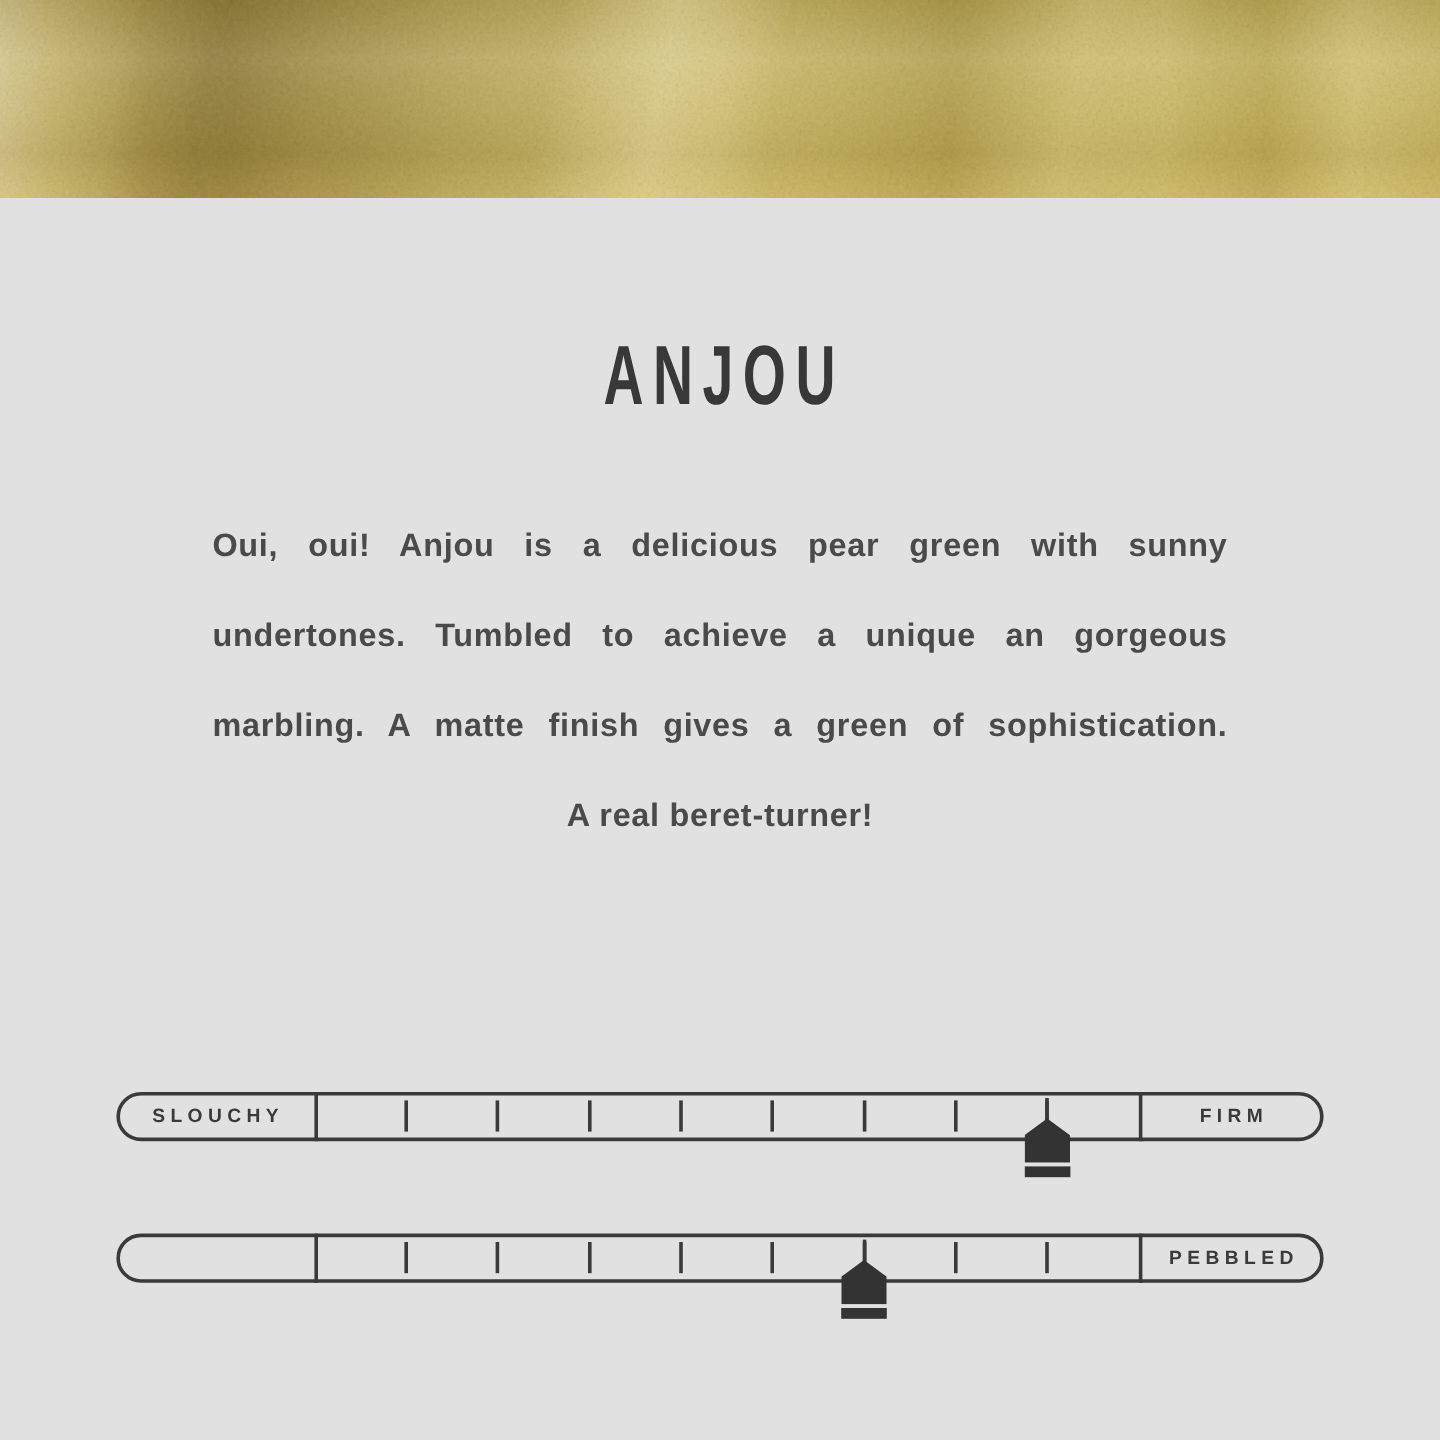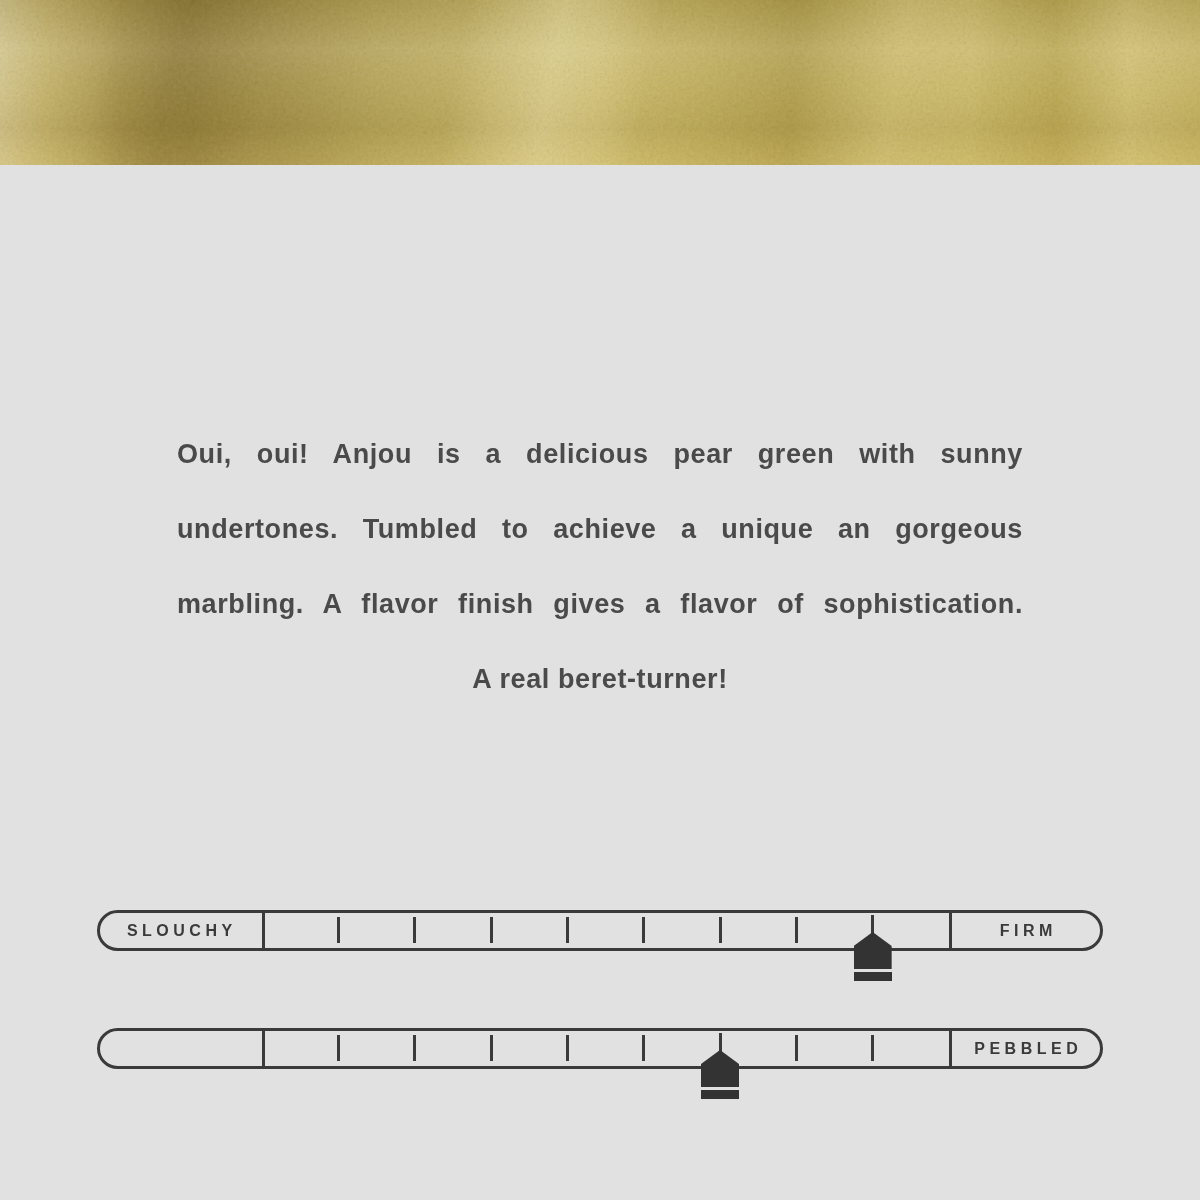--- a/index.html
+++ b/index.html
@@ -92,25 +92,28 @@
       </filter>
       <filter id="grainLight" x="0" y="0" width="100%" height="100%">
         <feTurbulence type="fractalNoise" baseFrequency="0.22" numOctaves="2" seed="4"></feTurbulence>
         <feColorMatrix type="saturate" values="0"></feColorMatrix>
       </filter>
       <rect class="mul" width="1200" height="165" filter="url(#grainDark)" opacity="0.22"></rect>
       <rect class="scr" width="1200" height="165" filter="url(#grainLight)" opacity="0.10"></rect>
     </svg>
   </div>
 
+  <div class="title-wrap">
+    <h1 class="title">ANJOU</h1>
+  </div>
 
   <div class="para">
     <div class="para-line">Oui, oui! Anjou is a delicious pear green with sunny</div>
     <div class="para-line">undertones. Tumbled to achieve a unique an gorgeous</div>
-    <div class="para-line">marbling. A flavor finish gives a flavor of sophistication.</div>
+    <div class="para-line">marbling. A matte finish gives a green of sophistication.</div>
     <div class="para-line last">A real beret-turner!</div>
   </div>
 
   <div class="slider" style="top:910px">
     <div class="pill"></div>
     <div class="divider left"></div>
     <div class="divider right"></div>
     <div class="scale-label right">FIRM</div>
     <div class="scale-label left">SLOUCHY</div>
     <div class="ticks"></div>

